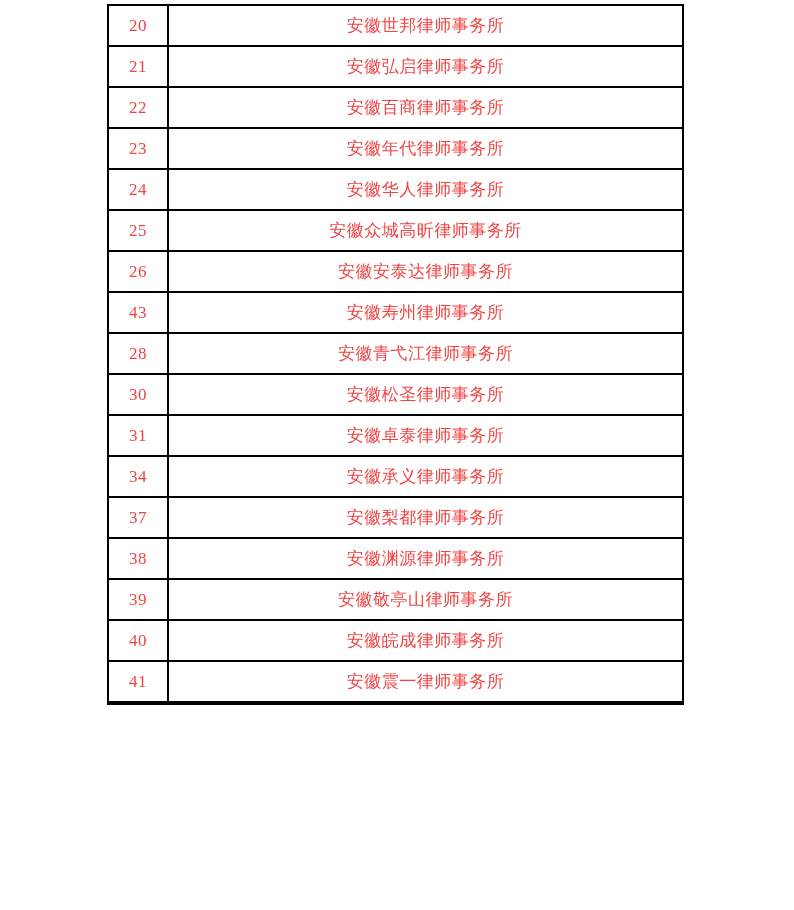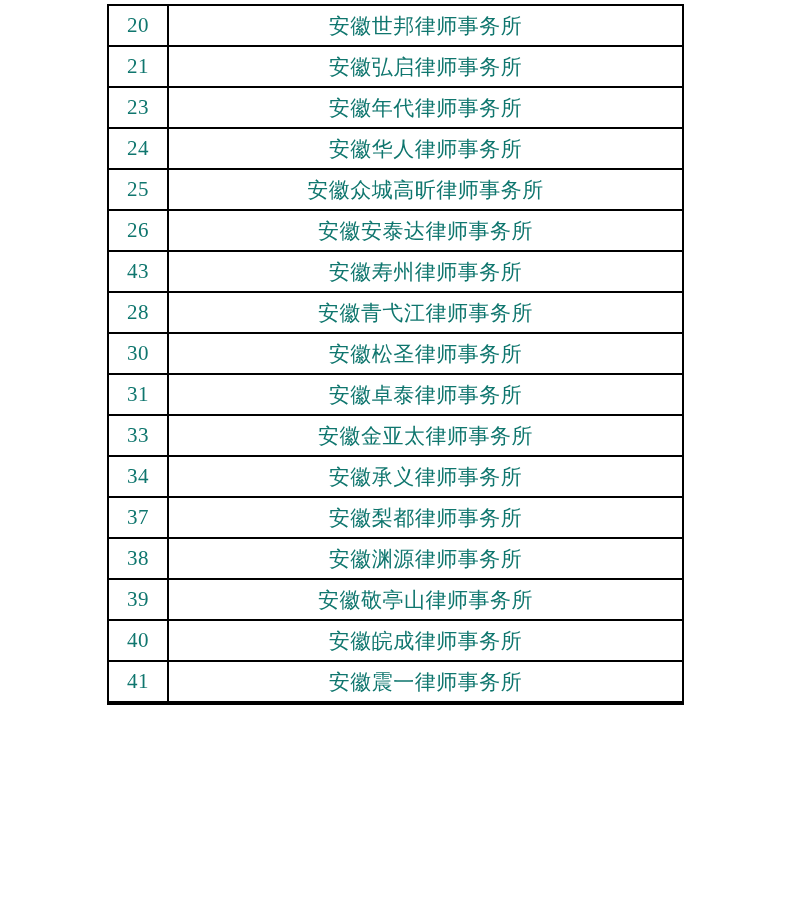--- a/index.html
+++ b/index.html
@@ -26,22 +26,22 @@
     width: 577px;
     border-collapse: collapse;
     table-layout: fixed;
   }
   table.firm-table td {
     border: 2px solid #000000;
     height: 39px;
     padding: 0;
     text-align: center;
     vertical-align: middle;
-    font-size: 21px;
-    color: #0f766e;
+    font-size: 17px;
+    color: #ef4444;
     letter-spacing: 0.5px;
     white-space: nowrap;
     overflow: hidden;
   }
   table.firm-table tr:last-child td {
     border-bottom-width: 4px;
   }
   td.num-cell {
     width: 58px;
     font-size: 16px;
@@ -57,20 +57,24 @@
   <tr>
     <td class="num-cell">20</td>
     <td class="name-cell">安徽世邦律师事务所</td>
   </tr>
 
   <tr>
     <td class="num-cell">21</td>
     <td class="name-cell">安徽弘启律师事务所</td>
   </tr>
 
+  <tr>
+    <td class="num-cell">22</td>
+    <td class="name-cell">安徽百商律师事务所</td>
+  </tr>
 
   <tr>
     <td class="num-cell">23</td>
     <td class="name-cell">安徽年代律师事务所</td>
   </tr>
 
   <tr>
     <td class="num-cell">24</td>
     <td class="name-cell">安徽华人律师事务所</td>
   </tr>
@@ -100,24 +104,20 @@
     <td class="num-cell">30</td>
     <td class="name-cell">安徽松圣律师事务所</td>
   </tr>
 
   <tr>
     <td class="num-cell">31</td>
     <td class="name-cell">安徽卓泰律师事务所</td>
   </tr>
 
 
-  <tr>
-    <td class="num-cell">33</td>
-    <td class="name-cell">安徽金亚太律师事务所</td>
-  </tr>
 
   <tr>
     <td class="num-cell">34</td>
     <td class="name-cell">安徽承义律师事务所</td>
   </tr>
 
 
 
   <tr>
     <td class="num-cell">37</td>

